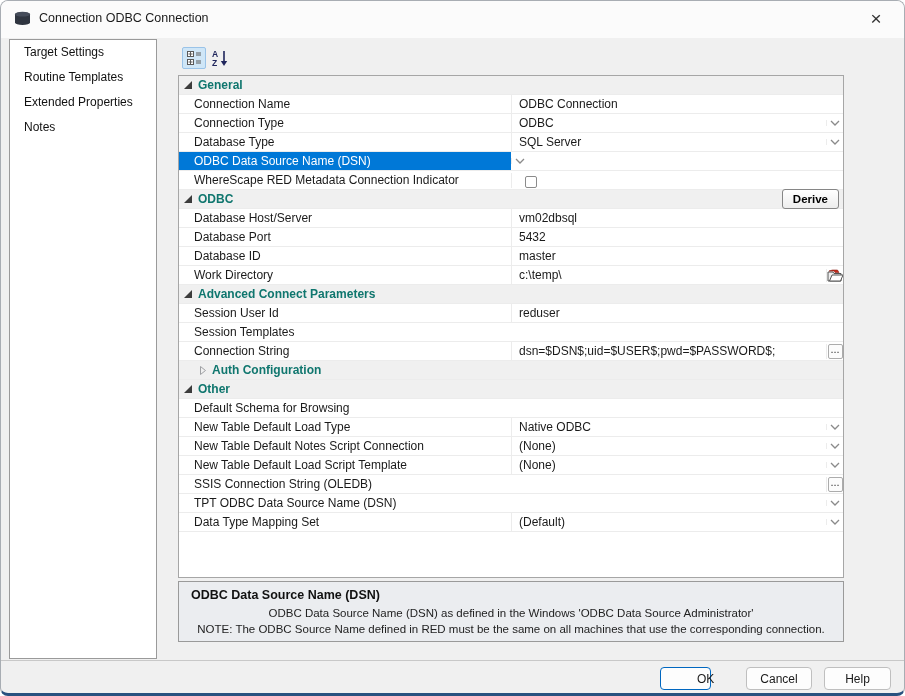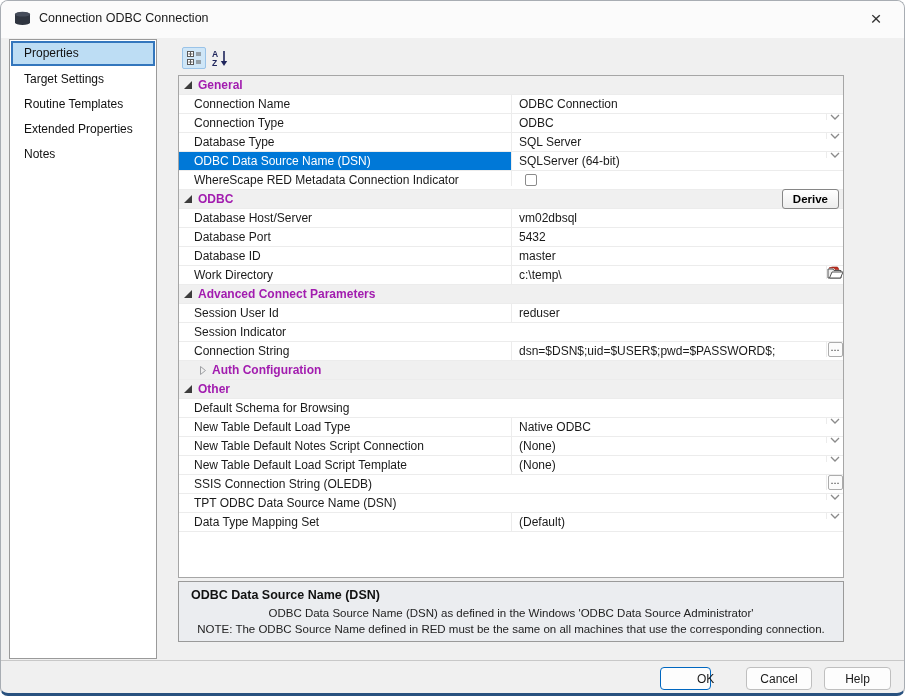--- a/index.html
+++ b/index.html
@@ -19,28 +19,28 @@
   
   .sidebar{position:absolute;left:8px;top:38px;width:148px;height:620px;background:#fff;border:1px solid #9a9a9a;}
   .sb-item{height:25px;line-height:25px;padding-left:14px;font-size:12px;color:#111;cursor:pointer;}
   .sb-item.selected{background:#bdddf4;border:2px solid #3376bd;margin:1px;line-height:21px;padding-left:11px;height:25px;}
   
   .tb-icon1{position:absolute;left:181px;top:46px;width:24px;height:22px;background:#cfe6f7;
     border:1px solid #9ac3e8;border-radius:2px;display:flex;align-items:center;justify-content:center;cursor:pointer;}
   .tb-icon2{position:absolute;left:209px;top:47px;width:20px;height:20px;display:flex;align-items:center;justify-content:center;cursor:pointer;}
   
   .grid{position:absolute;left:177px;top:74px;width:666px;height:503px;background:#fff;border:1px solid #a6a6a6;overflow:hidden;}
-  .row{display:flex;height:19px;border-bottom:1px solid #ececec;align-items:flex-start;background:#fff;}
+  .row{display:flex;height:19px;border-bottom:1px solid #ececec;align-items:center;background:#fff;}
   .row .lbl{width:332px;padding-left:15px;font-size:12px;line-height:18px;white-space:nowrap;overflow:hidden;}
   .row .lbl.sel{background:#0078d7;color:#fff;}
   .row .val{flex:1;padding-left:7px;font-size:12px;line-height:18px;border-left:1px solid #ececec;white-space:nowrap;overflow:hidden;}
   .row .ctl{width:17px;display:flex;align-items:center;justify-content:center;border-left:1px solid #ececec;cursor:pointer;}
   .row.sec{background:#f0f0f0;align-items:center;border-bottom:1px solid #ececec;}
   .row.sec .tri{margin-left:5px;display:flex;}
-  .row.sec .seclbl{margin-left:6px;font-size:12px;font-weight:bold;color:#a21caf;line-height:18px;}
+  .row.sec .seclbl{margin-left:6px;font-size:12px;font-weight:bold;color:#0f766e;line-height:18px;}
   .row.sub .tri{margin-left:21px;}
   .derive-btn{margin-left:auto;margin-right:4px;height:20px;padding:0 10px;font-size:11.5px;font-weight:bold;
     color:#000;background:linear-gradient(#ffffff,#ededed);border:1px solid #868686;border-radius:3px;cursor:pointer;
     font-family:"Liberation Sans",sans-serif;line-height:14px;}
   .checkbox{width:12px;height:12px;border:1px solid #8b8b8b;border-radius:2px;background:#fff;margin:3px 0 0 6px;cursor:pointer;}
   .ellipsis-btn{width:15px;height:15px;border:1px solid #acacac;border-radius:2px;background:#fcfcfc;
     font-size:11px;line-height:9px;text-align:center;color:#333;cursor:pointer;}
   
   .descpanel{position:absolute;left:177px;top:580px;width:666px;height:61px;background:#ebedf0;
     border:1px solid #9a9a9a;padding:6px 12px;overflow:hidden;}
@@ -62,21 +62,20 @@
   <div class="titlebar">
     <svg class="title-icon" viewBox="0 0 17 15">
       <path d="M1 3.5 A7.5 2.6 0 0 1 16 3.5 L16 11.5 A7.5 2.6 0 0 1 1 11.5 Z" fill="#2f3540"></path>
       <ellipse cx="8.5" cy="3.2" rx="7.5" ry="2.4" fill="#454c5a"></ellipse>
     </svg>
     <div class="title-text">Connection ODBC Connection</div>
     <div class="close-btn">×</div>
   </div>
 
   <div class="sidebar">
-    <div class="sb-item selected">Properties</div>
     <div class="sb-item">Target Settings</div>
     <div class="sb-item">Routine Templates</div>
     <div class="sb-item">Extended Properties</div>
     <div class="sb-item">Notes</div>
   </div>
 
   <div class="tb-icon1">
     <svg width="15" height="14" viewBox="0 0 15 14">
       <rect x="0.5" y="0.5" width="6" height="5" fill="#fff" stroke="#5a5a5a"></rect>
       <line x1="1.5" y1="3" x2="5.5" y2="3" stroke="#5a5a5a"></line>
@@ -128,21 +127,20 @@
       <div class="val">SQL Server</div>
       <div class="ctl">
           <svg width="10" height="6">
             <path d="M1 1 L5 5 L9 1" stroke="#8a8a8a" stroke-width="1.3" fill="none"></path>
           </svg>
         </div>
     </div>
 
     <div class="row">
       <div class="lbl sel">ODBC Data Source Name (DSN)</div>
-      <div class="val">SQLServer (64-bit)</div>
       <div class="ctl">
           <svg width="10" height="6">
             <path d="M1 1 L5 5 L9 1" stroke="#8a8a8a" stroke-width="1.3" fill="none"></path>
           </svg>
         </div>
     </div>
 
     <div class="row">
       <div class="lbl">WhereScape RED Metadata Connection Indicator</div>
       <div class="val">
@@ -191,21 +189,21 @@
         </svg>
       <span class="seclbl">Advanced Connect Parameters</span>
     </div>
 
     <div class="row">
       <div class="lbl">Session User Id</div>
       <div class="val">reduser</div>
     </div>
 
     <div class="row">
-      <div class="lbl">Session Indicator</div>
+      <div class="lbl">Session Templates</div>
       <div class="val"></div>
     </div>
 
     <div class="row">
       <div class="lbl">Connection String</div>
       <div class="val">dsn=$DSN$;uid=$USER$;pwd=$PASSWORD$;</div>
       <div class="ctl">
           <div class="ellipsis-btn">...</div>
         </div>
     </div>

